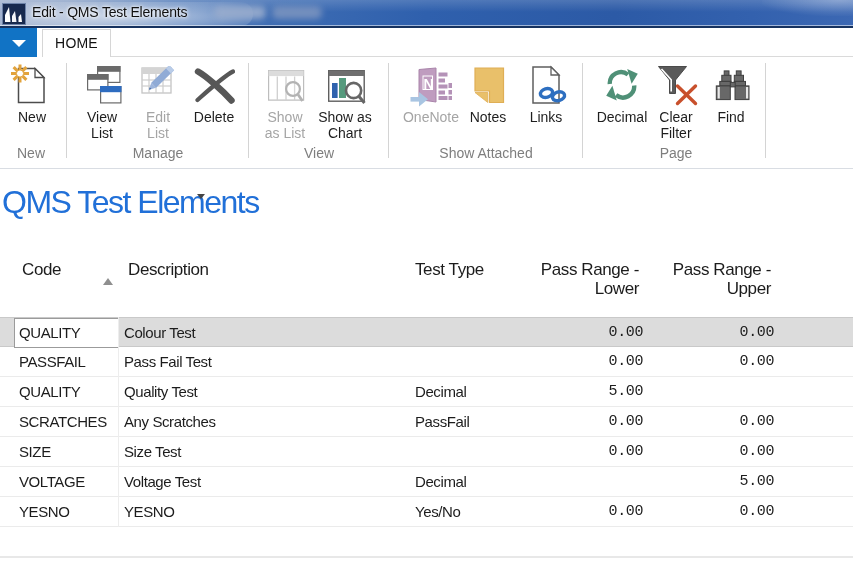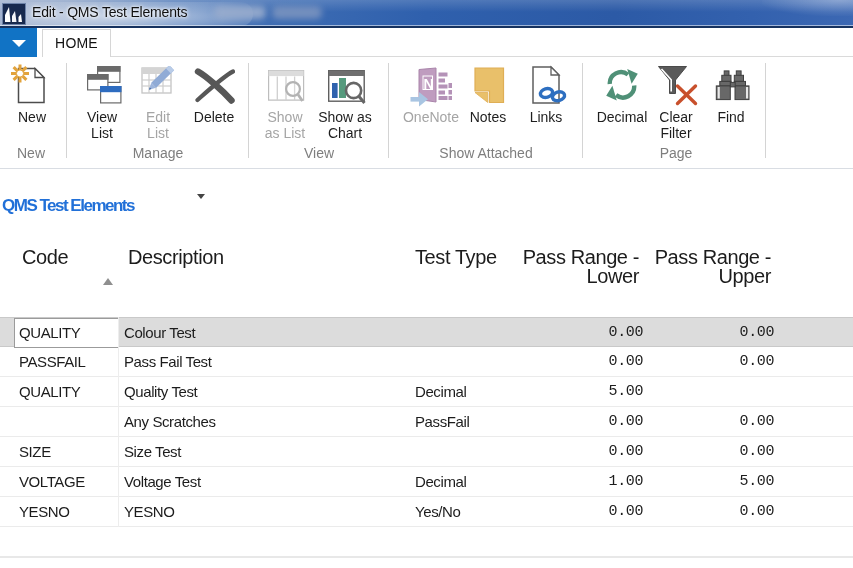--- a/index.html
+++ b/index.html
@@ -32,24 +32,24 @@
     border:1px solid #d6d6d6;border-bottom:none;box-sizing:border-box;
     font-size:14px;color:#111;text-align:center;line-height:27px;letter-spacing:0.2px;}
   .tabline{left:111px;top:56px;width:742px;height:1px;background:#dadada;}
   
   .ribbon{left:0;top:57px;width:853px;height:111px;background:#fff;border-bottom:1px solid #d9dde3;box-sizing:content-box;}
   .sep{top:63px;height:95px;width:1px;background:#d4d4d4;}
   .lbl{top:109px;font-size:14px;line-height:16px;text-align:center;color:#1e1e1e;white-space:pre;width:84px;}
   .lbl.dis{color:#a5a5a5;}
   .grp{top:145px;font-size:14px;color:#7e7e7e;text-align:center;white-space:pre;width:120px;}
   
-  .pagetitle{left:2px;top:196px;font-size:17px;letter-spacing:-1.5px;color:#2170d8;white-space:pre;font-weight:bold;}
+  .pagetitle{left:2px;top:184px;font-size:32px;letter-spacing:-1.5px;color:#2170d8;white-space:pre;}
   .caret{left:197px;top:194px;width:0;height:0;
     border-left:4.5px solid transparent;border-right:4.5px solid transparent;border-top:5px solid #444;}
-  .hdr{top:248px;font-size:20px;letter-spacing:-0.4px;color:#1c1c1c;white-space:pre;line-height:19px;}
+  .hdr{top:260px;font-size:17px;letter-spacing:-0.4px;color:#1c1c1c;white-space:pre;line-height:19px;}
   .hdr.r{text-align:right;}
   .sorttri{left:103px;top:278px;width:0;height:0;
     border-left:5px solid transparent;border-right:5px solid transparent;border-bottom:7px solid #8f8f8f;}
   
   .row{left:0;width:853px;height:30px;border-bottom:1px solid #ebebeb;box-sizing:border-box;}
   .row.hl{background:#dcdcdc;border-top:1px solid #c9c9c9;border-bottom:1px solid #c9c9c9;}
   .cell{position:absolute;top:0;height:30px;line-height:30px;font-size:15px;letter-spacing:-0.4px;color:#1c1c1c;white-space:pre;}
   .cell.r{text-align:right;font-family:Liberation Mono, monospace;}
   .selcell{position:absolute;left:14px;top:0px;width:105px;height:30px;background:#fff;border:1px solid #9b9b9b;box-sizing:border-box;}
   .colline{left:118px;top:317px;width:1px;height:210px;background:#ededed;}
@@ -271,36 +271,36 @@
     <div class="cell r" style="left:493px;width:150px">0.00</div>
     <div class="cell r" style="left:624px;width:150px">0.00</div>
   </div>
   <div class="abs row" style="top:377px">
     <div class="cell" style="left:19px">QUALITY</div>
     <div class="cell" style="left:124px">Quality Test</div>
     <div class="cell" style="left:415px">Decimal</div>
     <div class="cell r" style="left:493px;width:150px">5.00</div>
   </div>
   <div class="abs row" style="top:407px">
+    <div class="cell" style="left:19px">SCRATCHES</div>
     <div class="cell" style="left:124px">Any Scratches</div>
     <div class="cell" style="left:415px">PassFail</div>
     <div class="cell r" style="left:493px;width:150px">0.00</div>
     <div class="cell r" style="left:624px;width:150px">0.00</div>
   </div>
   <div class="abs row" style="top:437px">
     <div class="cell" style="left:19px">SIZE</div>
     <div class="cell" style="left:124px">Size Test</div>
     <div class="cell r" style="left:493px;width:150px">0.00</div>
     <div class="cell r" style="left:624px;width:150px">0.00</div>
   </div>
   <div class="abs row" style="top:467px">
     <div class="cell" style="left:19px">VOLTAGE</div>
     <div class="cell" style="left:124px">Voltage Test</div>
     <div class="cell" style="left:415px">Decimal</div>
-    <div class="cell r" style="left:493px;width:150px">1.00</div>
     <div class="cell r" style="left:624px;width:150px">5.00</div>
   </div>
   <div class="abs row" style="top:497px">
     <div class="cell" style="left:19px">YESNO</div>
     <div class="cell" style="left:124px">YESNO</div>
     <div class="cell" style="left:415px">Yes/No</div>
     <div class="cell r" style="left:493px;width:150px">0.00</div>
     <div class="cell r" style="left:624px;width:150px">0.00</div>
   </div>
   <div class="abs colline"></div>

